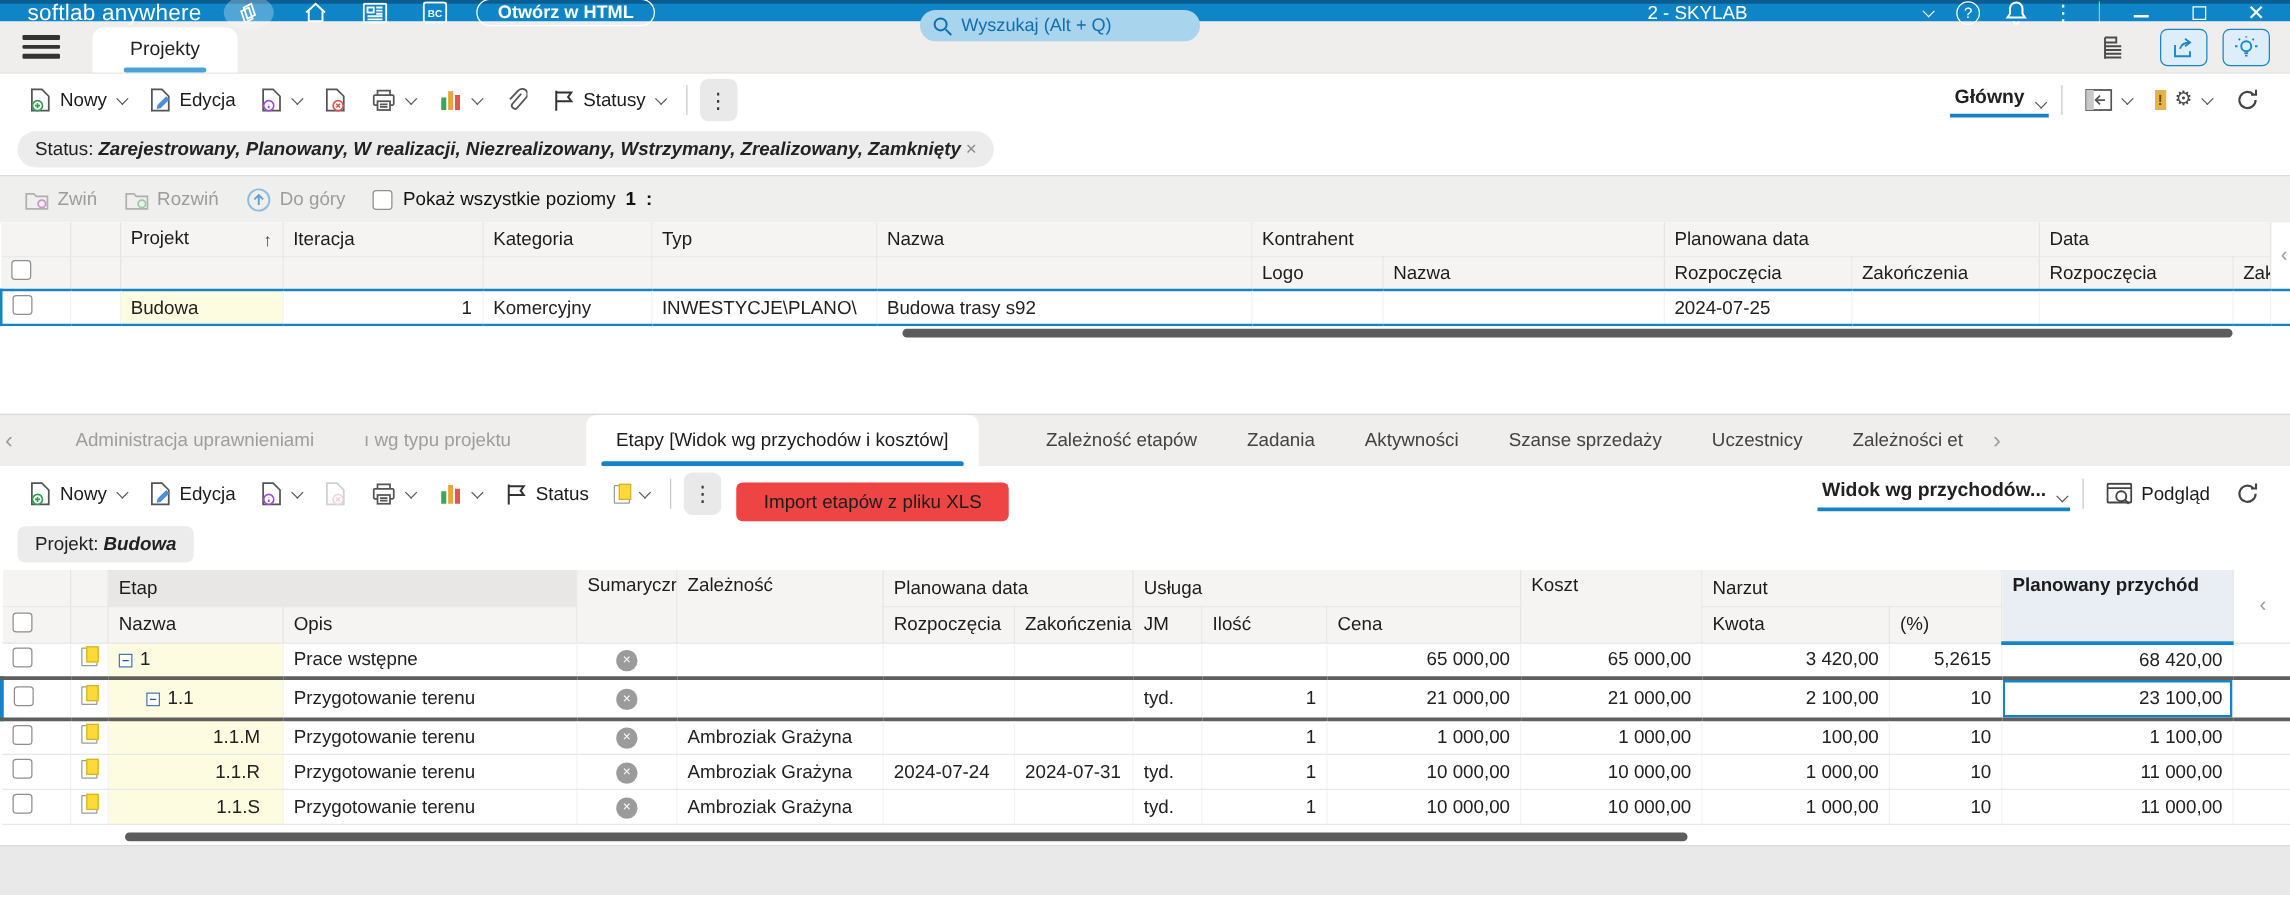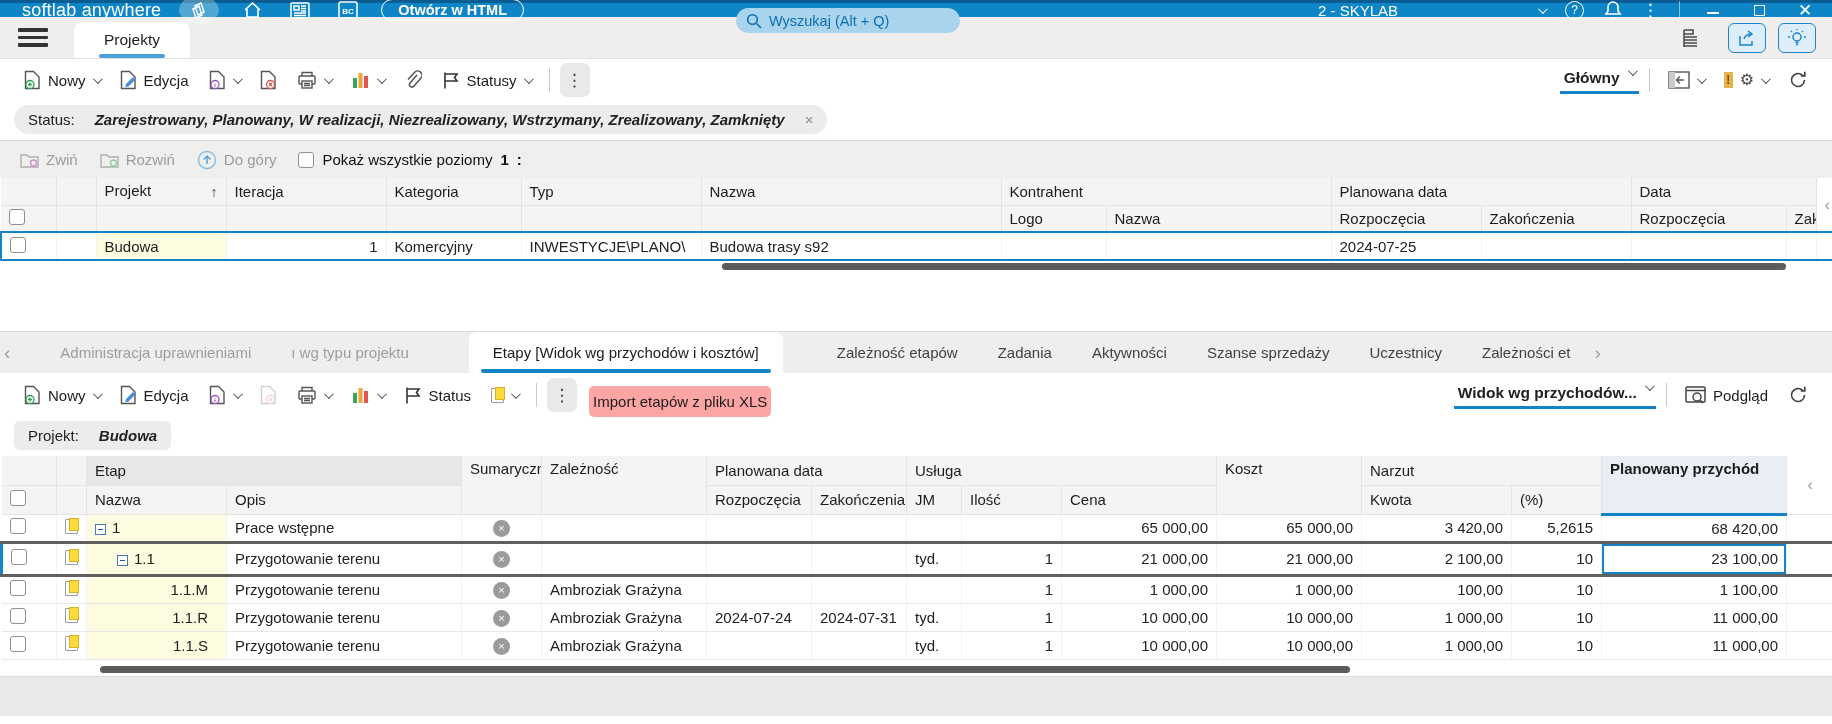--- a/index.html
+++ b/index.html
@@ -33,29 +33,29 @@
   .main-tab::after { content:""; position:absolute; left:50%; transform:translateX(-50%); bottom:0; width:66px; height:4px; background:#4aa3d8; border-radius:2px; }
   .tabbar-right { margin-left:auto; display:flex; align-items:center; gap:12px; padding-right:16px; }
   .sqbtn { width:38px; height:30px; border:1.5px solid #1a85c7; background:#ddeefa; border-radius:6px; display:flex; align-items:center; justify-content:center; color:#1a85c7; }
 
   
   .toolbar { height:42px; display:flex; align-items:center; padding:0 16px; gap:4px; background:#fff; }
   .tbi { display:flex; align-items:center; gap:7px; padding:4px 8px; border-radius:4px; font-size:15px; color:#1c1c1c; white-space:nowrap; }
   .tbi.disabled { opacity:.45; }
   .vdiv { width:1px; height:24px; background:#c9c9c9; margin:0 6px; }
   .kebab { background:#e9e9e9; border-radius:7px; width:30px; height:34px; display:flex; align-items:center; justify-content:center; font-size:17px; color:#3a3a3a; }
-  .graybtn { background:#fca5a5; border-radius:5px; padding:7px 4px; font-size:15px; color:#1c1c1c; white-space:nowrap;margin-top:12px; }
+  .graybtn { background:#ef4444; border-radius:5px; padding:7px 22px; font-size:15px; color:#1c1c1c; white-space:nowrap;margin-top:12px; }
   .tb-spacer { flex:1; }
-  .view-dd { font-weight:bold; font-size:15.5px; display:flex; align-items:flex-start; gap:8px; border-bottom:3px solid #1583c5; padding:2px 4px 4px; }
+  .view-dd { font-weight:bold; font-size:15.5px; display:flex; align-items:flex-end; gap:8px; border-bottom:3px solid #1583c5; padding:2px 4px 4px; }
   .excl { display:inline-block; width:9px; height:16px; background:#e5b34c; color:#7a4a00; font-weight:bold; font-size:12px; text-align:center; line-height:16px; }
   .gear { font-size:16px; color:#4a4a4a; line-height:1; }
 
   
   .filter-row { padding:4px 14px 6px; background:#fff; }
-  .chip { display:inline-flex; align-items:center; gap:20px; background:#ececec; border-radius:16px; padding:6px 14px; font-size:15px; color:#222; }
+  .chip { display:inline-flex; align-items:center; gap:4px; background:#ececec; border-radius:16px; padding:6px 14px; font-size:15px; color:#222; }
   .chip b { font-weight:bold;font-style:italic; }
   .chip .x { color:#8a8a8a; font-size:15px; }
   .chip2 { border-radius:6px; }
 
   
   .treebar { height:38px; background:#efefee; border-top:1px solid #dcdcdc; display:flex; align-items:center; gap:22px; padding:0 20px; }
   .treebar .tbi { color:#9c9c9c; padding:0; }
   .cb { width:16px; height:16px; border:1.5px solid #8f8f8f; border-radius:3px; background:#fff; display:inline-block; }
   .lvl-item { display:flex; align-items:center; gap:8px; color:#111; }
 

